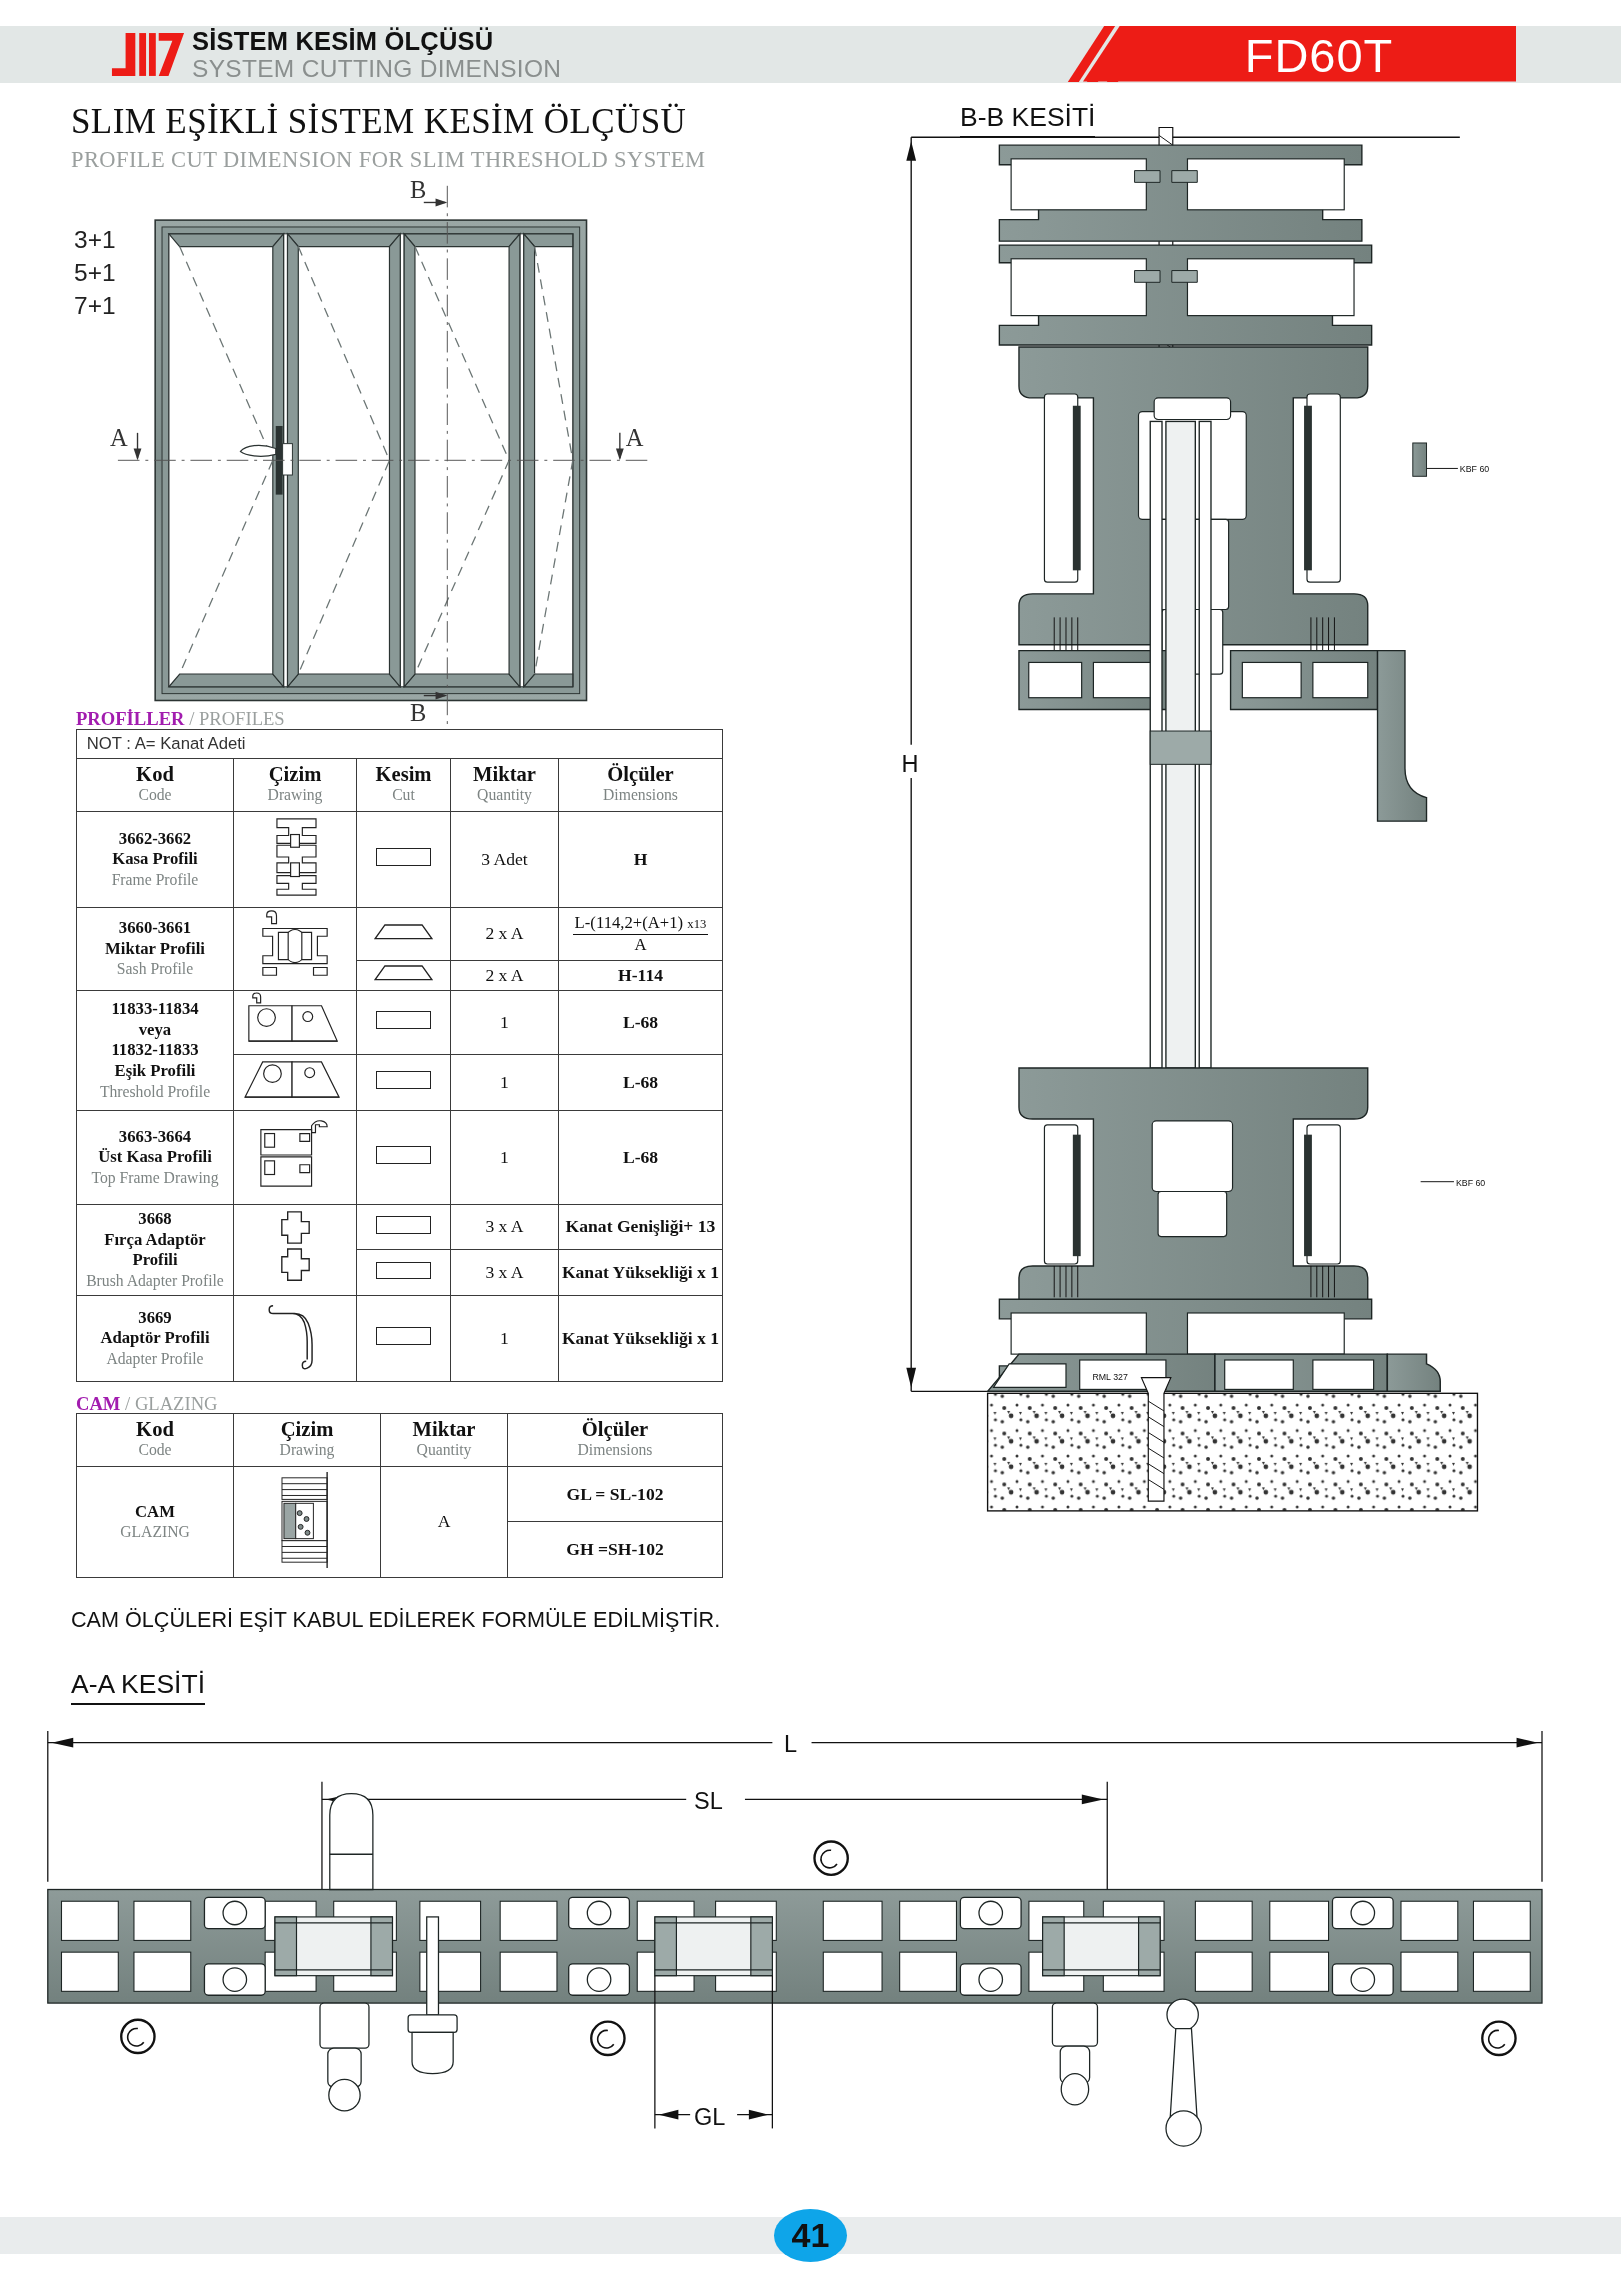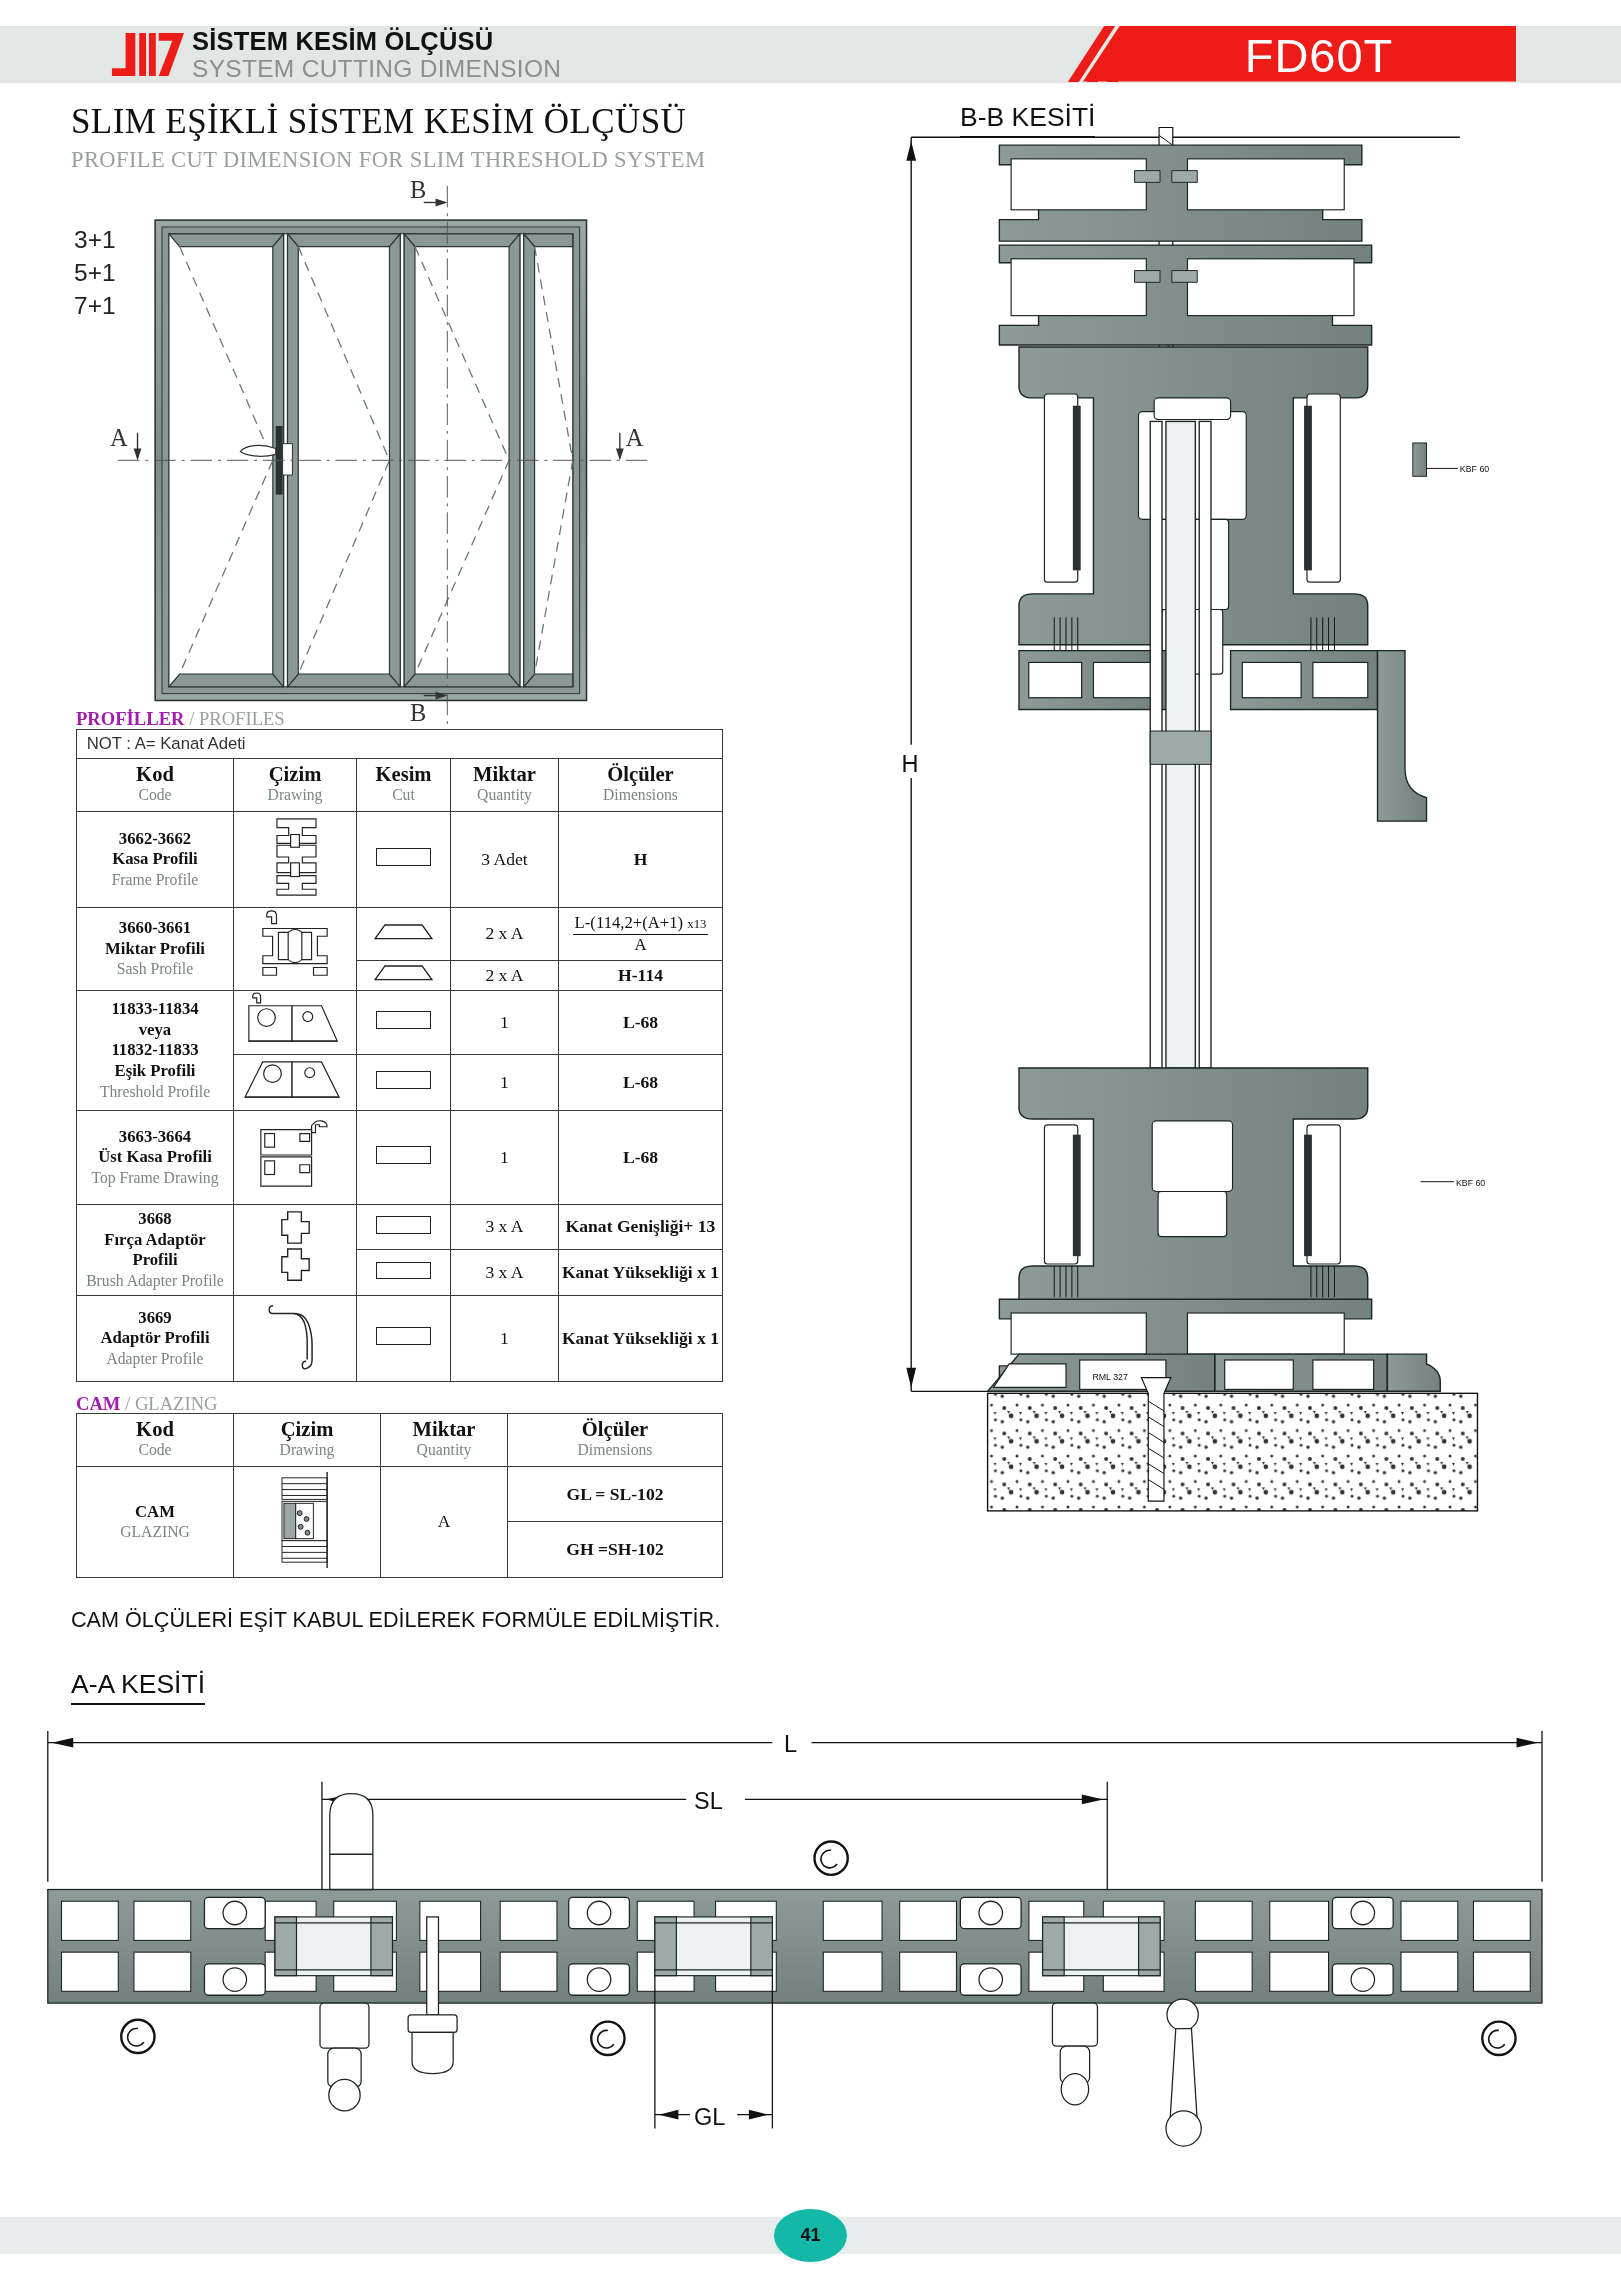--- a/index.html
+++ b/index.html
@@ -182,25 +182,25 @@
   }
 
   
   .footer-band {
     position: absolute; left: 0; top: 2217px;
     width: 1621px; height: 37px;
     background: #e9eced;
   }
   .page-circle {
     position: absolute; left: 774px; top: 2209px;
-    width: 73px; height: 53px; background: #14b8a6;
+    width: 73px; height: 53px; background: #0ea5e9;
     border-radius: 50%;
     display: flex; align-items: center; justify-content: center;
     font-family: "Liberation Sans", sans-serif;
-    font-size: 18px; font-weight: bold; color: #111;
+    font-size: 34px; font-weight: bold; color: #111;
   }
 </style>
 </head>
 <body>
 
 <div class="header-band"></div>
 
 <div class="logo-wrap">
   <svg width="76" height="47" viewBox="0 0 78 48">
     <polygon points="26,2 26,46 2,46 2,38 16,38 16,2" fill="#ed1c16"></polygon>

